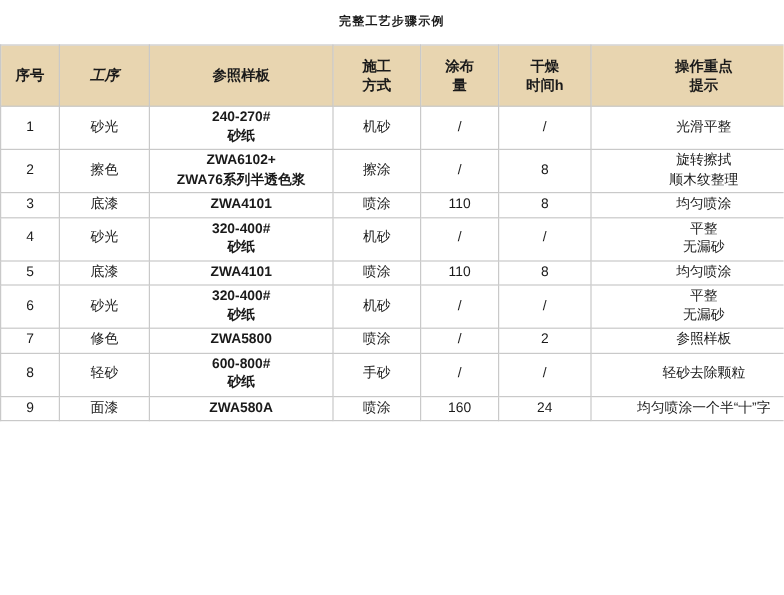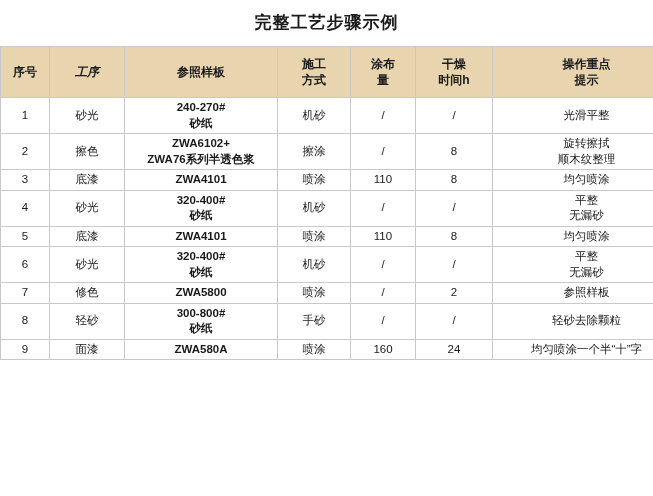--- a/index.html
+++ b/index.html
@@ -16,21 +16,21 @@
   }
   .page {
     width: 653px;
     height: 496px;
     box-sizing: border-box;
     display: flex;
     flex-direction: column;
   }
   .title {
     text-align: center;
-    font-size: 17px;
+    font-size: 10px;
     font-weight: bold;
     color: #1a1a1a;
     padding: 11px 0 12px 0;
     letter-spacing: 1px;
   }
   table.steps {
     border-collapse: collapse;
     width: 645px;
     margin: 0 auto;
     table-layout: fixed;
@@ -155,21 +155,21 @@
         <td>修色</td>
         <td class="cell-multiline bold-mat">ZWA5800</td>
         <td>喷涂</td>
         <td>/</td>
         <td>2</td>
         <td class="cell-multiline">参照样板</td>
       </tr>
       <tr>
         <td>8</td>
         <td>轻砂</td>
-        <td class="cell-multiline bold-mat">300-800#
+        <td class="cell-multiline bold-mat">600-800#
 砂纸</td>
         <td>手砂</td>
         <td>/</td>
         <td>/</td>
         <td class="cell-multiline">轻砂去除颗粒</td>
       </tr>
       <tr>
         <td>9</td>
         <td>面漆</td>
         <td class="cell-multiline bold-mat">ZWA580A</td>

